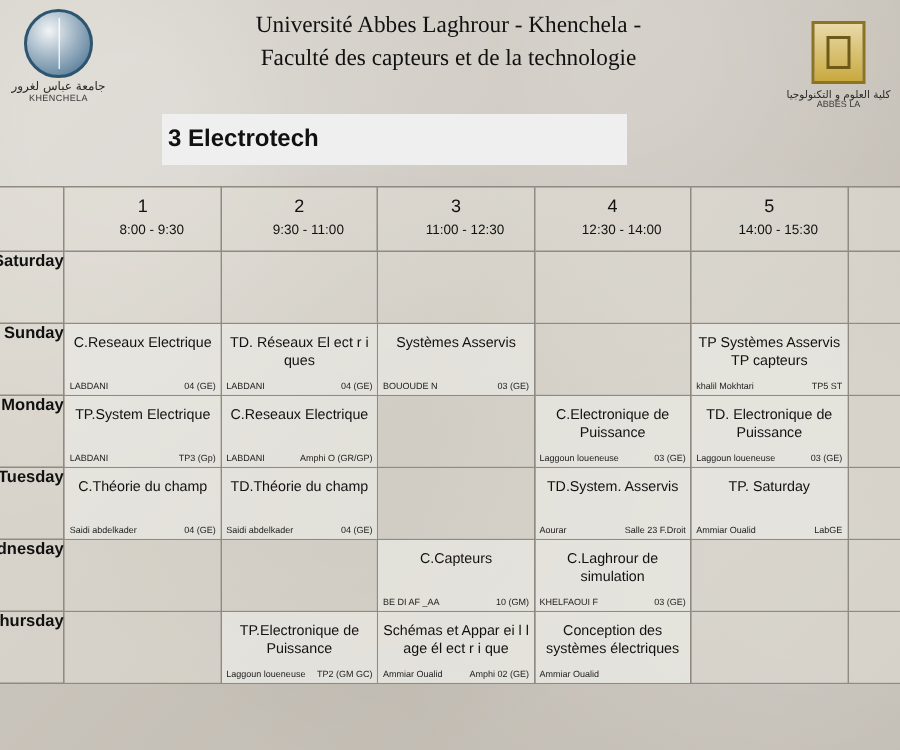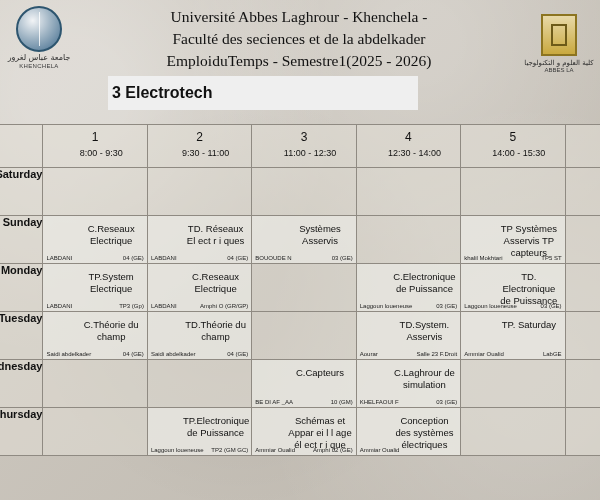--- a/index.html
+++ b/index.html
@@ -188,21 +188,20 @@
     font-weight: bold;
     color: #111;
     vertical-align: middle;
     background: rgba(229,226,218,0.55);
   }
   td.cell {
     position: relative;
   }
   td.cell.filled {
     background: rgba(233,231,226,0.85);
-    padding-left: 32px;
   }
   .c-title {
     text-align: center;
     font-size: 9.5px;
     color: #111;
     padding: 7px 3px 0 3px;
     line-height: 1.25;
   }
   .c-foot {
     position: absolute;
@@ -225,22 +224,21 @@
   <div class="header">
 
     <div class="logo-left">
       <div class="circle"></div>
       <div class="arabic">جامعة عباس لغرور</div>
       <div class="sub">KHENCHELA</div>
     </div>
 
     <div class="title-block">
       <div class="title-line">Université Abbes Laghrour - Khenchela -</div>
-      <div class="title-line">Faculté des seciences et de la abdelkader</div>
-      <div class="title-line">EmploiduTemps - Semestre1(2025 - 2026)</div>
+      <div class="title-line">Faculté des capteurs et de la technologie</div>
     </div>
 
     <div class="logo-right">
       <div class="badge"></div>
       <div class="arabic">كلية العلوم و التكنولوجيا</div>
       <div class="sub">ABBES LA</div>
     </div>
 
     <div class="course-banner">
       <span>3 Electrotech</span>

